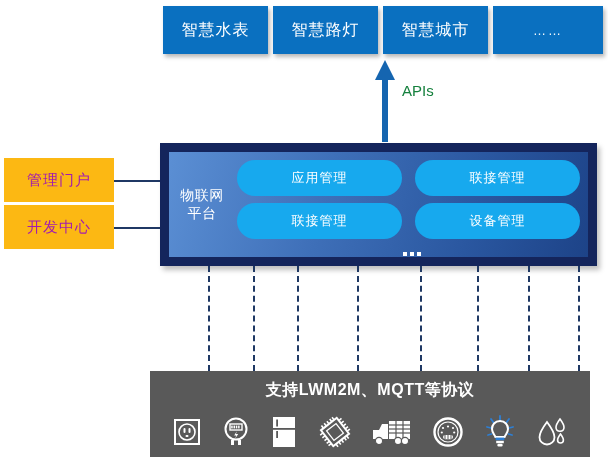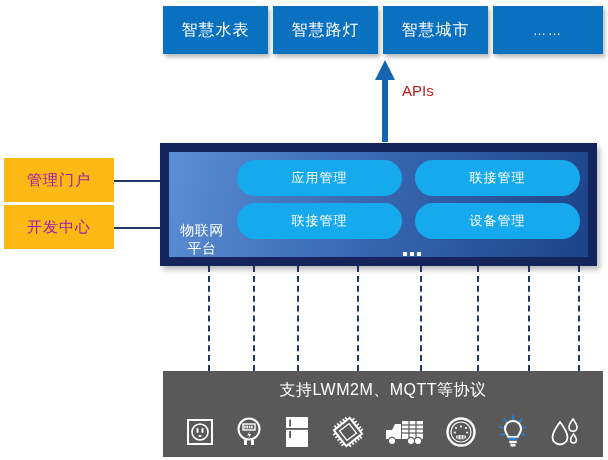--- a/index.html
+++ b/index.html
@@ -24,21 +24,21 @@
   .app-box.w1{width:105px;}
   .app-box.w2{width:105px;}
   .app-box.w3{width:105px;}
   .app-box.w4{width:110px;}
   .app-box .dots{font-size:13px;letter-spacing:2px;opacity:.95;}
 
   
   .api-arrow{position:absolute;left:374px;top:60px;width:22px;height:82px;}
   .api-label{
     position:absolute;left:402px;top:82px;
-    font-size:15px;color:#b91c1c;
+    font-size:15px;color:#15803d;
   }
 
   
   .ybox{
     position:absolute;left:4px;width:110px;height:44px;
     background:#FCB813;color:#a21caf;
     display:flex;align-items:center;justify-content:center;
     font-size:15px;letter-spacing:1px;
   }
   .ybox.portal{top:158px;}
@@ -57,21 +57,21 @@
     padding:9px;
   }
   .platform-inner{
     position:relative;width:100%;height:100%;
     background:linear-gradient(105deg,#5B8FD4 0%,#3E6FB8 38%,#2A57A0 72%,#1D4388 100%);
     box-sizing:border-box;
     display:flex;
   }
   .plat-title{
     width:66px;flex:0 0 66px;
-    display:flex;flex-direction:column;align-items:center;justify-content:flex-end;
+    display:flex;flex-direction:column;align-items:center;justify-content:center;
     color:#ffffff;font-size:14px;line-height:1.25;letter-spacing:.5px;
   }
   .pill-grid{
     flex:1;position:relative;
     display:grid;grid-template-columns:1fr 1fr;grid-template-rows:1fr 1fr;
     gap:7px 13px;
     padding:8px 8px 18px 2px;
     box-sizing:border-box;
   }
   .pill{
@@ -83,22 +83,23 @@
     position:absolute;left:50%;bottom:1px;transform:translateX(-50%);
     display:flex;gap:3px;
   }
   .ellipsis-dots i{display:block;width:4px;height:4px;background:#ffffff;}
 
   
   .dash{position:absolute;top:266px;height:105px;border-left:2px dashed #1F3864;}
 
   
   .devbar{
-    position:absolute;left:163px;top:371px;width:440px;height:86px;
+    position:absolute;left:150px;top:371px;width:440px;height:86px;
     background:#595959;
+    font-weight:bold;
   }
   .dev-text{
     position:absolute;top:9px;left:0;width:100%;
     text-align:center;color:#ffffff;font-size:16px;letter-spacing:.5px;
   }
   .dev-icons{
     position:absolute;top:38px;left:0;width:100%;height:46px;
     display:flex;align-items:center;justify-content:space-around;
     padding:0 12px;box-sizing:border-box;
   }

